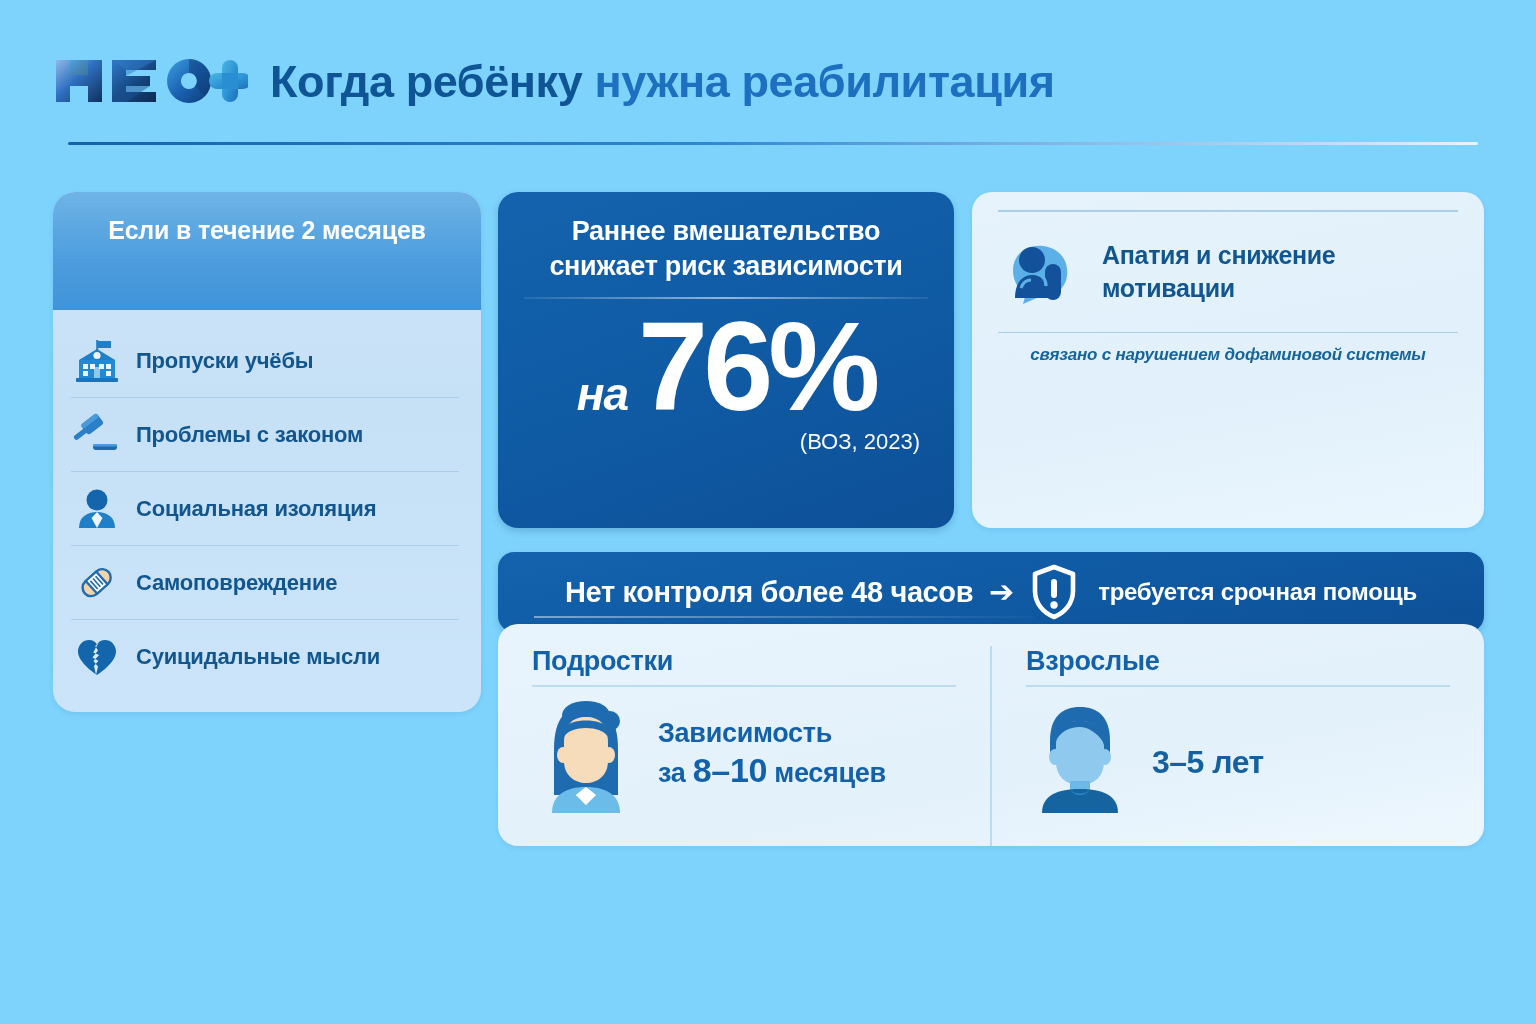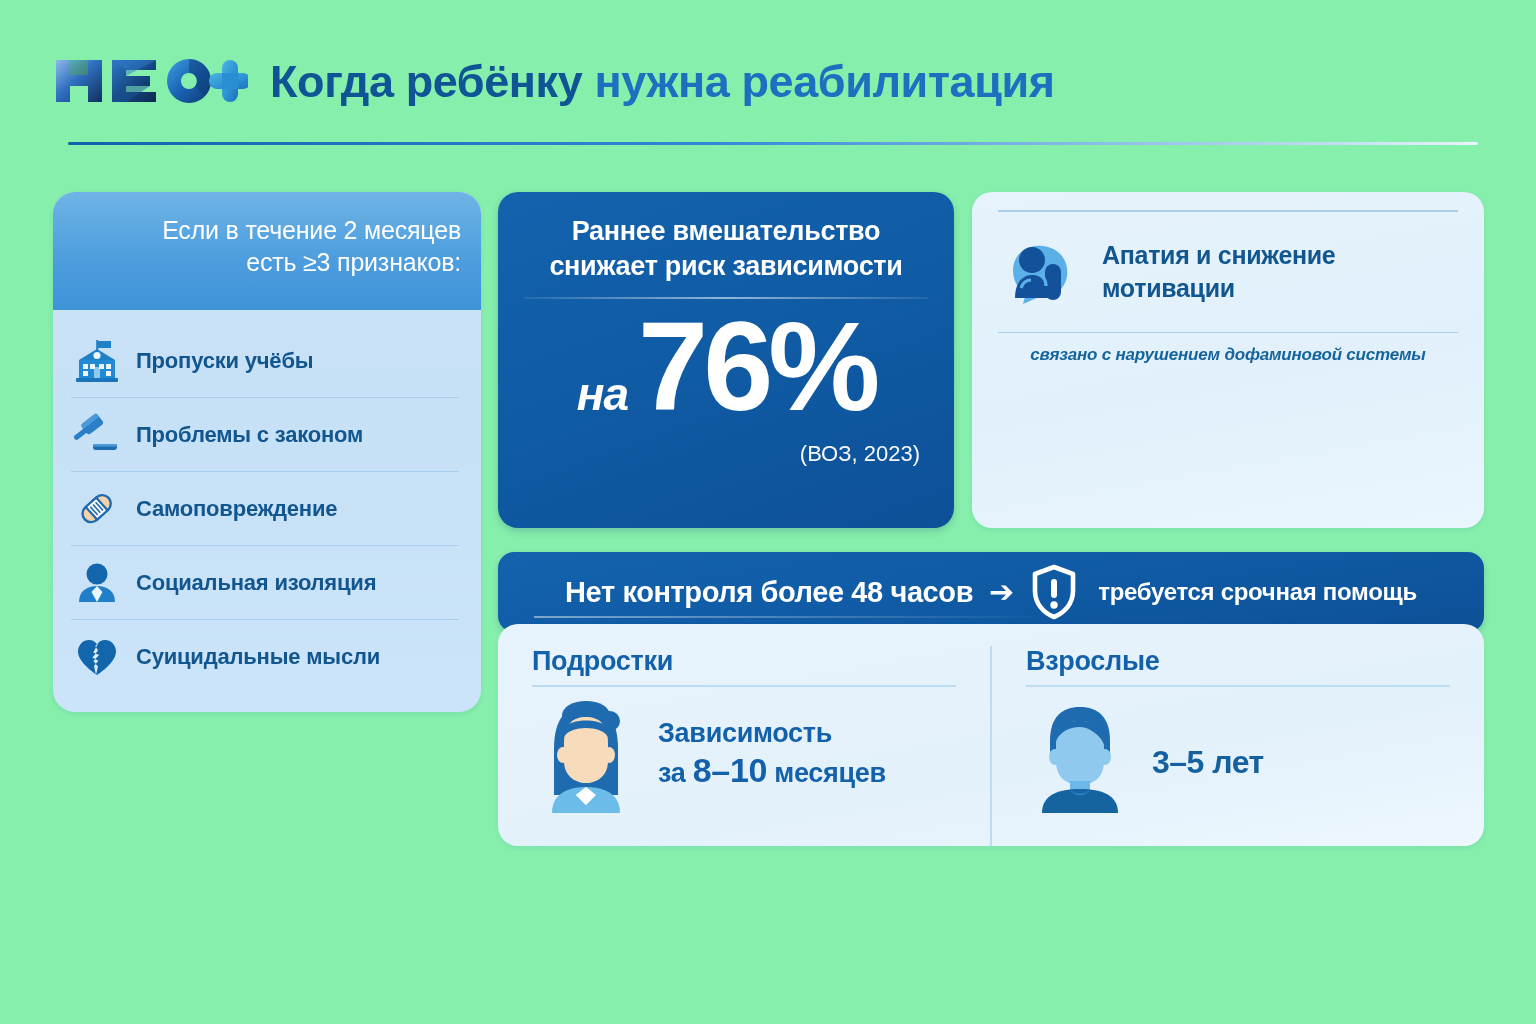--- a/index.html
+++ b/index.html
@@ -3,21 +3,21 @@
 <meta charset="utf-8">
 <title>Когда ребёнку нужна реабилитация</title>
 <style>
   * { box-sizing: border-box; margin: 0; padding: 0; }
   html, body {
     width: 1536px; height: 1024px;
     background: #ffffff;
     font-family: "Liberation Sans", "DejaVu Sans", sans-serif;
     overflow: hidden;
   }
-  .page { position: relative; width: 1536px; height: 1024px; background:#86efac; }
+  .page { position: relative; width: 1536px; height: 1024px; background:#7dd3fc; }
 
   
   .header { position:absolute; left:52px; top:42px; width:1432px; height:110px; }
   .header-row { display:flex; align-items:center; gap:22px; height:78px; }
   .logo { display:flex; align-items:center; height:58px; }
   .logo svg { display:block; }
   .title {
     font-size:45px; font-weight:700; color:#1461ab; letter-spacing:-0.4px;
     white-space:nowrap; line-height:1;
   }
@@ -38,21 +38,21 @@
     border-radius:22px; overflow:hidden;
     background:linear-gradient(180deg,#cfe5f8 0%,#c6e0f6 40%,#cbe4f9 100%);
     box-shadow:0 2px 5px rgba(20,80,150,.10);
   }
   .signs-head {
     height:118px; padding:22px 20px 0;
     background:linear-gradient(180deg,#6fb4e6 0%,#4e9ede 55%,#3f93d9 100%);
     text-align:center; color:#fff;
   }
   .signs-head .l1, .signs-head .l2 {
-    font-size:25px; font-weight:400; line-height:1.28; letter-spacing:-0.2px;text-align:right;
+    font-size:25px; font-weight:700; line-height:1.28; letter-spacing:-0.2px;
   }
   .signs-list { padding:14px 22px 10px 18px; }
   .sign-row {
     display:flex; align-items:center; gap:13px;
     height:74px; border-bottom:1.6px solid #a9cdec;
   }
   .sign-row:last-child { border-bottom:none; }
   .sign-ico { width:52px; min-width:52px; height:52px; display:flex; align-items:center; justify-content:center; }
   .sign-ico svg { display:block; }
   .sign-label {
@@ -70,21 +70,21 @@
   .stat-head {
     text-align:center; font-size:27px; font-weight:700; line-height:1.3; letter-spacing:-0.3px;
   }
   .stat-rule {
     margin:13px auto 0; width:404px; height:2px;
     background:linear-gradient(90deg,rgba(255,255,255,.08),rgba(255,255,255,.55),rgba(255,255,255,.08));
   }
   .stat-main { display:flex; align-items:baseline; justify-content:center; margin-top:10px; }
   .stat-na { font-size:46px; font-weight:700; margin-right:10px; letter-spacing:-1px;font-style:italic; }
   .stat-big { font-size:126px; font-weight:700; line-height:.92; letter-spacing:-5px; }
-  .stat-src { text-align:right; font-size:22px; font-weight:400; margin-top:16px; padding-right:8px; opacity:.97; }
+  .stat-src { text-align:right; font-size:22px; font-weight:400; margin-top:4px; padding-right:8px; opacity:.97; }
 
   
   .symp-card {
     position:absolute; left:972px; top:192px; width:512px; height:336px;
     border-radius:20px;
     background:linear-gradient(170deg,#e6f3fc 0%,#e1f0fb 55%,#eaf6fe 100%);
     box-shadow:0 2px 5px rgba(20,80,150,.09);
     padding:18px 26px 12px;
     display:flex; flex-direction:column;
   }
@@ -188,21 +188,20 @@
       </div>
     </div>
     <div class="header-rule"></div>
   </div>
 
   <div class="board">
 
     <div class="signs-card">
       <div class="signs-head">
         <div class="l1">Если в течение 2 месяцев</div>
-        <div class="l2">есть ≥3 признаков:</div>
       </div>
       <div class="signs-list">
 
         <div class="sign-row">
           <span class="sign-ico">
             <svg width="48" height="44" viewBox="0 0 48 44" aria-hidden="true">
               <rect x="25" y="2" width="13" height="7" fill="#1f7fc9"></rect>
               <rect x="23.2" y="1" width="2" height="10" fill="#1f7fc9"></rect>
               <path d="M24 10 L42 21 L6 21 Z" fill="#1f7fc9"></path>
               <rect x="6" y="21" width="36" height="18" fill="#2289d4"></rect>
@@ -231,41 +230,41 @@
               <rect x="20" y="31" width="24" height="6" rx="2.4" fill="#1f6bb0"></rect>
               <rect x="20" y="31" width="24" height="2.6" rx="1.3" fill="#4b9ad9"></rect>
             </svg>
           </span>
           <span class="sign-label">Проблемы с законом</span>
         </div>
 
         <div class="sign-row">
           <span class="sign-ico">
             <svg width="48" height="44" viewBox="0 0 48 44" aria-hidden="true">
+              <circle cx="24" cy="13" r="10.5" fill="#1366ac"></circle>
+              <path d="M6 41 C6 30 14 25 24 25 C34 25 42 30 42 41 Z" fill="#1f7fc9"></path>
+              <path d="M24 25 L18.5 31 L24 41 L29.5 31 Z" fill="#eaf5fd"></path>
+            </svg>
+          </span>
+          <span class="sign-label">Социальная изоляция</span>
+        </div>
+
+        <div class="sign-row">
+          <span class="sign-ico">
+            <svg width="48" height="44" viewBox="0 0 48 44" aria-hidden="true">
               <g transform="rotate(-42 24 22)">
                 <rect x="8" y="13" width="32" height="17" rx="8.5" fill="#f5d2a8" stroke="#1f6bb0" stroke-width="2.4"></rect>
                 <rect x="17" y="13" width="14" height="17" fill="#fdfdfd" stroke="#1f6bb0" stroke-width="2.2"></rect>
                 <line x1="20.5" y1="16" x2="20.5" y2="27" stroke="#1f6bb0" stroke-width="1.6"></line>
                 <line x1="24" y1="16" x2="24" y2="27" stroke="#1f6bb0" stroke-width="1.6"></line>
                 <line x1="27.5" y1="16" x2="27.5" y2="27" stroke="#1f6bb0" stroke-width="1.6"></line>
               </g>
             </svg>
           </span>
           <span class="sign-label">Самоповреждение</span>
-        </div>
-
-        <div class="sign-row">
-          <span class="sign-ico">
-            <svg width="48" height="44" viewBox="0 0 48 44" aria-hidden="true">
-              <circle cx="24" cy="13" r="10.5" fill="#1366ac"></circle>
-              <path d="M6 41 C6 30 14 25 24 25 C34 25 42 30 42 41 Z" fill="#1f7fc9"></path>
-              <path d="M24 25 L18.5 31 L24 41 L29.5 31 Z" fill="#eaf5fd"></path>
-            </svg>
-          </span>
-          <span class="sign-label">Социальная изоляция</span>
         </div>
 
         <div class="sign-row">
           <span class="sign-ico">
             <svg width="48" height="44" viewBox="0 0 48 44" aria-hidden="true">
               <path d="M24 40 C24 40 5 28 5 16.5 C5 9.8 10.2 5 16 5 C19.8 5 22.6 7 24 9.6 C25.4 7 28.2 5 32 5 C37.8 5 43 9.8 43 16.5 C43 28 24 40 24 40 Z" fill="#1366ac"></path>
               <path d="M25.4 8 L20.2 17.5 L26.2 20 L20.4 26 L25 31.5 L23 40 L21 31 L25.4 25.8 L19.4 22.6 L25 15.5 L22.2 11 Z" fill="#d8ecfa"></path>
             </svg>
           </span>
           <span class="sign-label">Суицидальные мысли</span>

